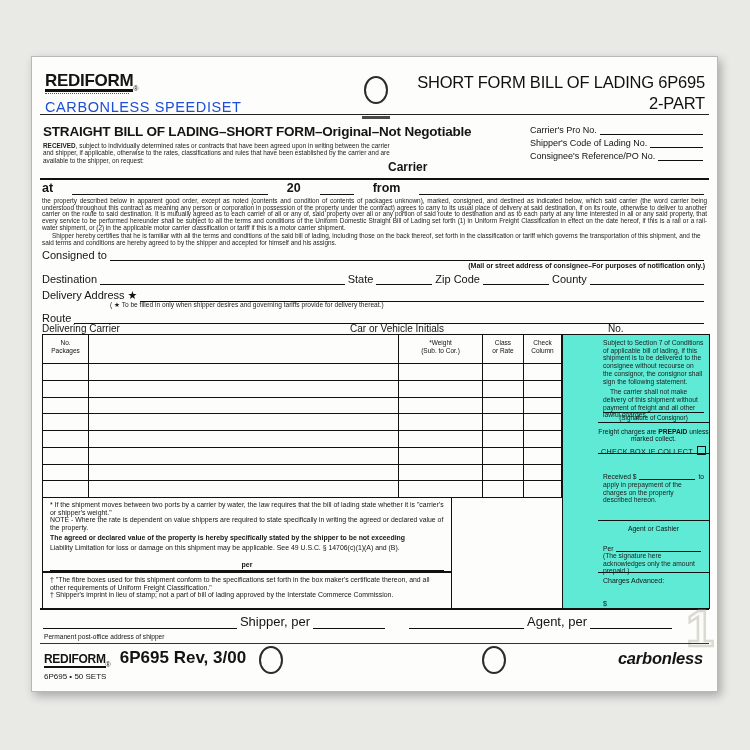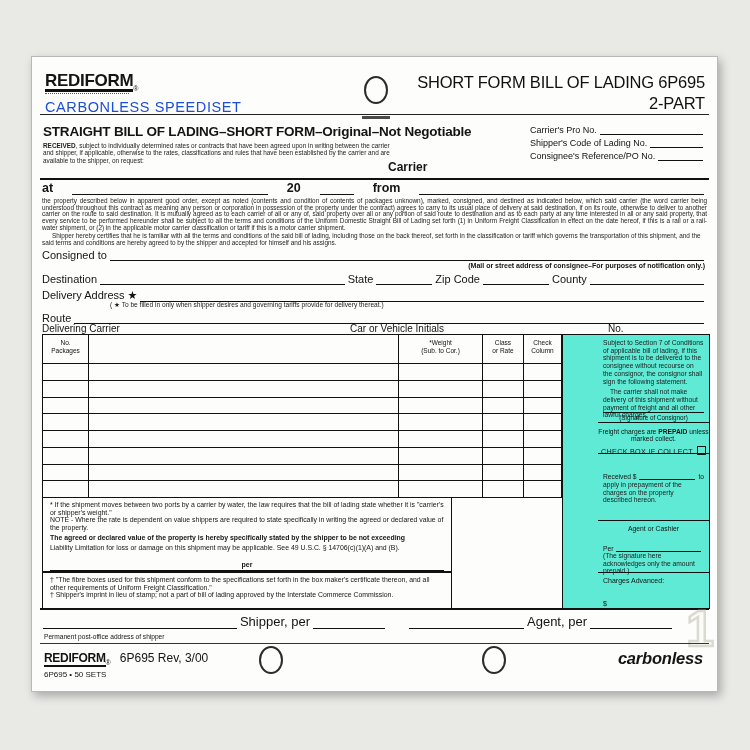--- a/index.html
+++ b/index.html
@@ -64,21 +64,21 @@
   .perctr{position:absolute;left:7px;right:7px;bottom:0;border-bottom:1.5px solid #111;text-align:center;font-size:7px;padding-bottom:1px;font-weight:bold;}
   .nBot{height:37px;border-top:2px solid #111;box-sizing:border-box;padding:3px 7px 0;font-size:6.9px;line-height:7.7px;}
   .hr3{left:8px;right:8px;top:551px;border-top:2.5px solid #111;}
   .sigrow{left:8px;right:8px;top:557px;display:flex;align-items:flex-end;font-size:13px;height:15px;}
   .sp{width:18px;} .spEnd{width:34px;}
   .pg1{right:3px;top:549px;font-size:50px;font-weight:bold;line-height:46px;color:#fbfbf8;-webkit-text-stroke:2.5px #dbdad2;}
   .permaddr{left:12px;top:576px;font-size:6.6px;}
   .hr4{left:8px;right:8px;top:586px;border-top:1px solid #333;}
   .fbrand{left:12px;top:591px;}
   .fb1{font-size:12px;font-weight:bold;border-bottom:2px solid #111;letter-spacing:-.3px;}
-  .fb2{font-size:12px;font-weight:normal;margin-left:9px;text-align:right;}
+  .fb2{font-size:17px;font-weight:bold;margin-left:9px;text-align:right;}
   .fsets{font-size:8px;margin-top:4px;}
   .carbonless{right:14px;top:592px;font-size:16.5px;font-weight:bold;font-style:italic;letter-spacing:-.2px;}
 </style>
 </head>
 <body>
 
 <div class="sheet">
 
   <div class="abs brand">
     <div><span class="brand-name">REDIFORM</span><span class="reg">®</span></div>

